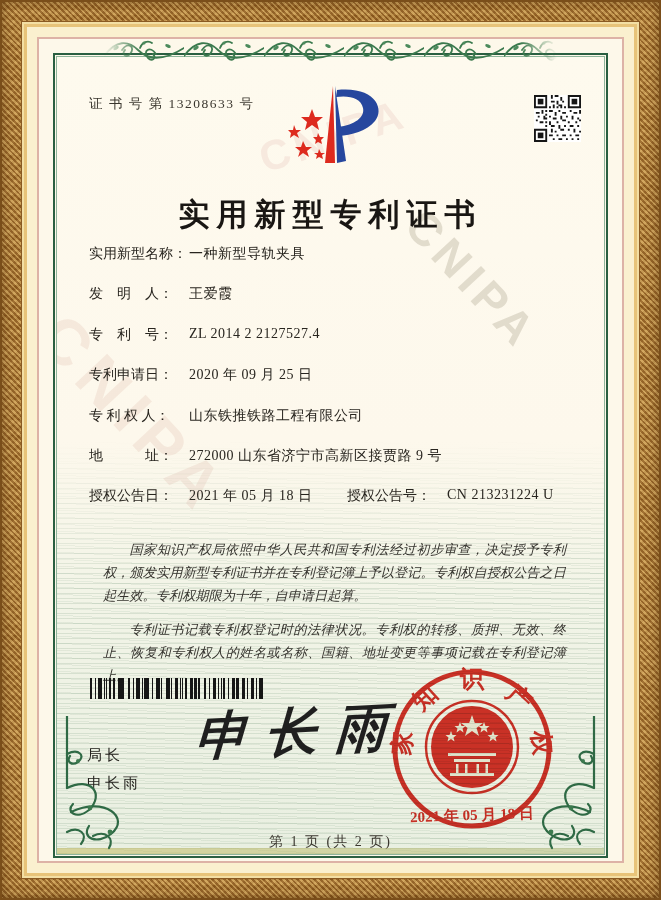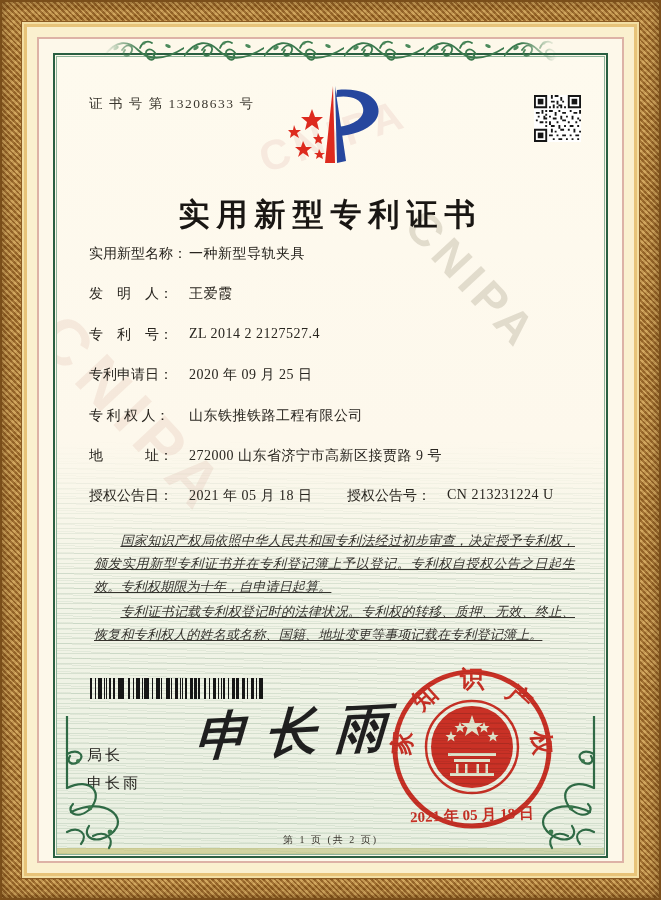--- a/index.html
+++ b/index.html
@@ -54,35 +54,35 @@
   .fields{position:absolute;left:32px;top:188px;right:20px;font-size:14px;color:#28251f;}
   .frow{height:40.4px;display:flex;}
   .flabel{width:100px;flex:0 0 100px;}
   .fvalue{letter-spacing:.5px;}
   .grantrow .fvalue1{flex:0 0 158px;}
   .grantrow .flabel2{flex:0 0 100px;}
 
   
   .legal{position:absolute;left:34px;right:26px;top:470px;font-size:13.2px;line-height:22.8px;
          font-style:italic;color:#35332e;text-align:justify;}
-  .legal p{margin:3px;text-indent:2em;text-decoration:underline;}
+  .legal p{margin:12px;text-indent:2em;}
 
   
   .barcode{position:absolute;left:33px;top:621px;width:176px;height:21px;
     background-image:
       repeating-linear-gradient(90deg,#161616 0 2px,transparent 2px 5px,#161616 5px 6px,transparent 6px 9px,#161616 9px 12px,transparent 12px 14px,#161616 14px 15px,transparent 15px 19px),
       repeating-linear-gradient(90deg,#161616 0 1px,transparent 1px 8px,#161616 8px 11px,transparent 11px 16px,#161616 16px 17px,transparent 17px 23px);}
   .signer{position:absolute;left:30px;top:684px;
     font-family:"Liberation Sans","DejaVu Sans",sans-serif;font-size:15px;
     letter-spacing:3px;color:#23211d;line-height:28px;}
   .signature{position:absolute;left:138px;top:640px;width:230px;
     font-size:52px;font-style:italic;font-weight:bold;letter-spacing:18px;color:#1f1f1f;
     transform:rotate(-3deg) skewX(-6deg);white-space:nowrap;}
   .footer{position:absolute;left:0;right:0;top:776px;text-align:center;
-    font-size:10px;letter-spacing:2px;color:#3a362e;}
+    font-size:14px;letter-spacing:2px;color:#3a362e;}
 
   
   .seal{position:absolute;left:330px;top:610px;width:170px;height:170px;
         mix-blend-mode:multiply;opacity:.95;}
 
   
   .garland{position:absolute;left:104px;right:104px;top:34px;height:32px;z-index:5;
     -webkit-mask-image:linear-gradient(90deg,transparent,#000 8%,#000 92%,transparent);
     mask-image:linear-gradient(90deg,transparent,#000 8%,#000 92%,transparent);}
   .flourish{position:absolute;bottom:2px;width:96px;height:136px;z-index:2;}

